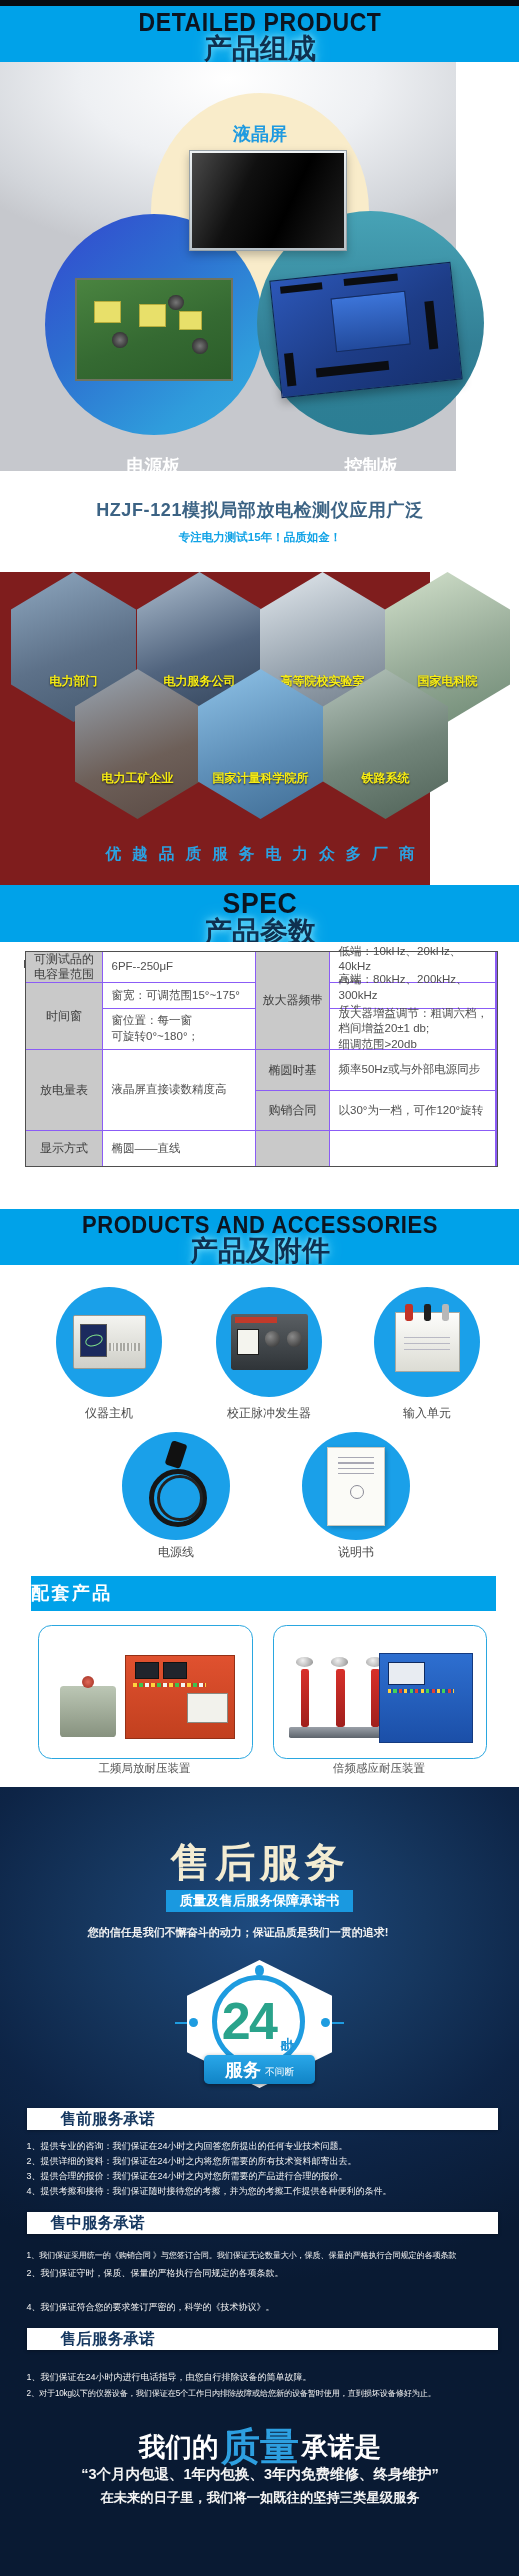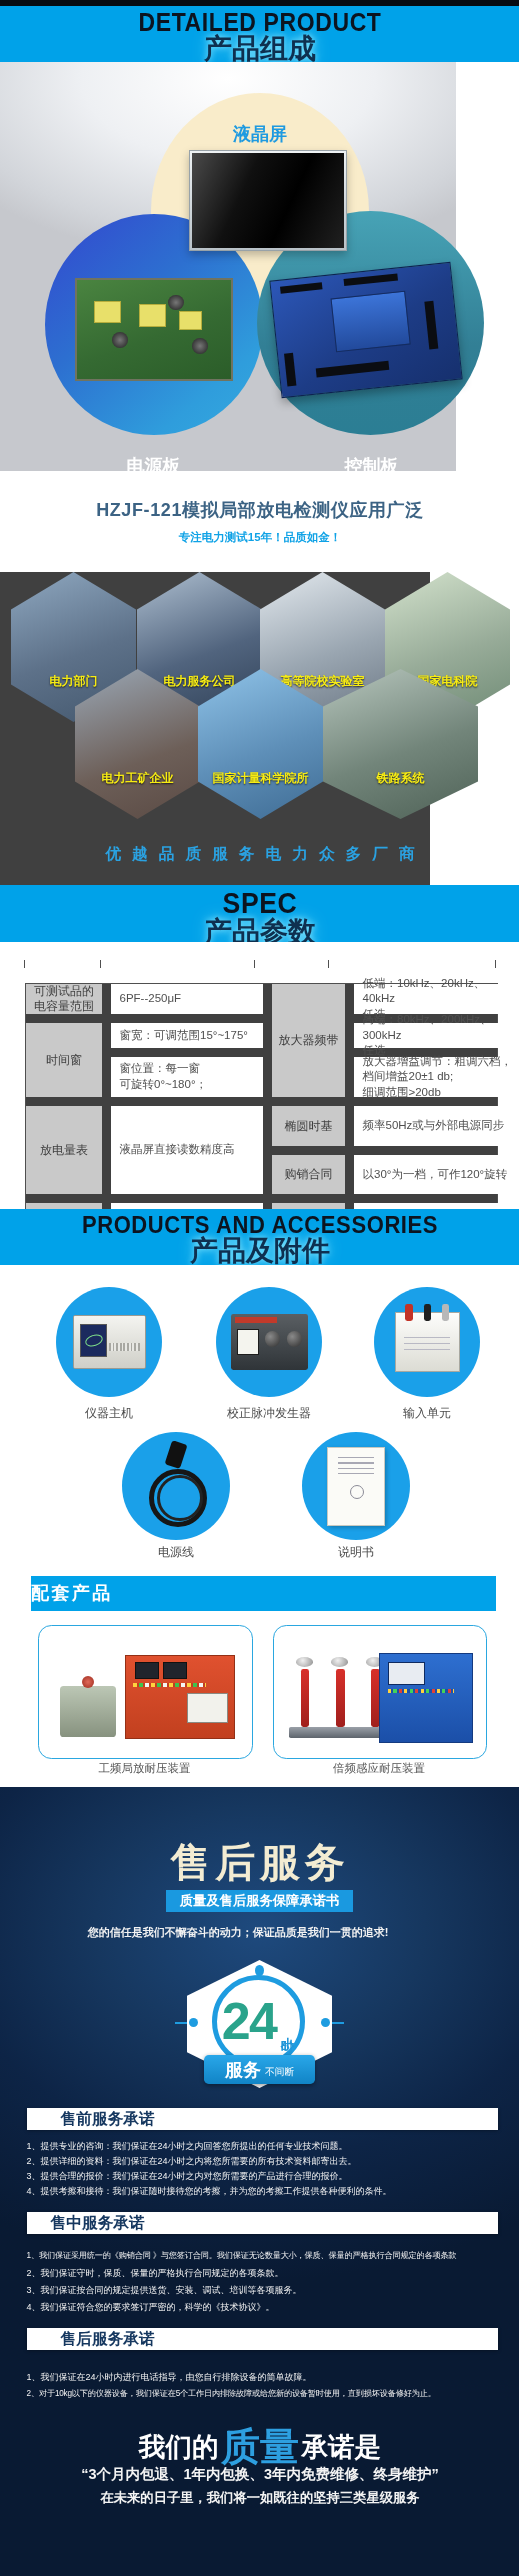--- a/index.html
+++ b/index.html
@@ -45,42 +45,42 @@
   .pcb-ctrl .module{position:absolute;left:58px;top:23px;width:73px;height:52px;background:linear-gradient(#3c74d8,#224a9c);border:1.2px solid #142c60;}
 
   
   .intro{left:0;top:471px;width:520px;height:101px;background:#fff;}
   .intro-title{position:absolute;left:0;width:520px;top:26.6px;text-align:center;
       font-size:18px;font-weight:bold;color:#3c6384;letter-spacing:0.6px;}
   .intro-sub{position:absolute;left:0;width:520px;top:59px;text-align:center;
       font-size:11.5px;font-weight:bold;color:#0fa2e6;}
 
   
-  .hexgrid{left:0;top:572px;width:430px;height:313px;background:#404040;}
+  .hexgrid{left:0;top:572px;width:430px;height:313px;background:#7f1d1d;}
   .hex{position:absolute;width:125px;height:150px;
        clip-path:polygon(50% 0%,100% 25%,100% 75%,50% 100%,0% 75%,0% 25%);}
   .hex-label{position:absolute;left:0;right:0;top:67%;text-align:center;color:#f7ec13;
        font-size:12px;font-weight:bold;text-shadow:0 0.6px 1.8px rgba(0,0,0,.75);}
   .hx1{background:linear-gradient(160deg,#8fa8c0 0%,#5d7189 55%,#44586e 100%);}
   .hx2{background:linear-gradient(160deg,#aebfd0 0%,#51647e 55%,#2e3f55 100%);}
   .hx3{background:linear-gradient(160deg,#e3e9ee 0%,#9aa6b1 55%,#6a7683 100%);}
   .hx4{background:linear-gradient(160deg,#d3e2cc 0%,#97ab98 55%,#6e8a74 100%);}
   .hx5{background:linear-gradient(160deg,#9aa7b5 0%,#6d5f58 60%,#5a4a44 100%);}
   .hx6{background:linear-gradient(160deg,#8fc3e8 0%,#5e8fb8 55%,#3f6c94 100%);}
   .hx7{background:linear-gradient(160deg,#b7c6bd 0%,#72857a 55%,#4f6257 100%);}
   .tagline{position:absolute;left:0;width:520px;top:272px;text-align:center;
        font-size:15.7px;font-weight:bold;color:#2aa2e2;letter-spacing:11px;text-indent:11px;}
 
   
   .spec{left:0;top:943px;width:520px;height:266px;background:#fff;}
   .stub{position:absolute;top:17px;width:1.2px;height:7.9px;background:#4f4f4f;}
-  .spec-table{position:absolute;left:25px;top:40px;width:471px;
+  .spec-table{position:absolute;left:25px;top:8px;width:471px;
       display:grid;grid-template-columns:76px 152px 73px 165px;
       grid-template-rows:30px 25px 40px 40px 39px 35px;
-      gap:9px;background:#404040;border:1.2px solid #4f4f4f;}
+      gap:1px;background:#8b5cf6;border:1.2px solid #4f4f4f;}
   .th{background:#c9c9c9;display:flex;align-items:center;justify-content:center;text-align:center;
       font-size:12px;color:#3f3f3f;padding:0 4.8px;white-space:pre-line;line-height:1.25;}
   .td{background:#ffffff;display:flex;align-items:center;font-size:11.5px;color:#4f4f4f;
       padding:2.4px 4.8px 2.4px 8.5px;white-space:pre-line;line-height:1.35;}
 
   
   .accessories{left:0;top:1265px;width:416px;height:306px;background:#fff;padding-left:31px;}
   .acc-ell{position:absolute;border-radius:50%;background:#1aa0e9;
       display:flex;align-items:center;justify-content:center;overflow:hidden;}
   .acc-label{position:absolute;text-align:center;font-size:12px;color:#4a4a4a;}
@@ -226,21 +226,21 @@
       </div>
     <div class="hex hx4" style="left:385px;top:0;">
       <div class="hex-label">国家电科院</div>
       </div>
     <div class="hex hx5" style="left:75px;top:97px;">
       <div class="hex-label">电力工矿企业</div>
       </div>
     <div class="hex hx6" style="left:198px;top:97px;">
       <div class="hex-label">国家计量科学院所</div>
       </div>
-    <div class="hex hx7" style="left:323px;top:97px;padding-left:30px;">
+    <div class="hex hx7" style="left:323px;top:97px;">
       <div class="hex-label">铁路系统</div>
       </div>
     <div class="tagline">优越品质服务电力众多厂商</div>
   </div>
 
   <div class="abs banner banner2">
     <div class="banner-en" style="font-size:26.6px;">SPEC</div>
     <div class="banner-zh">产品参数</div>
   </div>
 
@@ -383,21 +383,20 @@
 
     <div class="svc-bar bar1">售前服务承诺</div>
     <div class="svc-item" style="top:353px;">1、提供专业的咨询：我们保证在24小时之内回答您所提出的任何专业技术问题。</div>
     <div class="svc-item" style="top:368px;">2、提供详细的资料：我们保证在24小时之内将您所需要的所有技术资料邮寄出去。</div>
     <div class="svc-item" style="top:383px;">3、提供合理的报价：我们保证在24小时之内对您所需要的产品进行合理的报价。</div>
     <div class="svc-item" style="top:398px;">4、提供考擦和接待：我们保证随时接待您的考擦，并为您的考擦工作提供各种便利的条件。</div>
 
     <div class="svc-bar bar2">售中服务承诺</div>
     <div class="svc-item tight" style="top:463px;">1、我们保证采用统一的《购销合同 》与您签订合同。我们保证无论数量大小，保质、保量的严格执行合同规定的各项条款</div>
     <div class="svc-item" style="top:480px;">2、我们保证守时，保质、保量的严格执行合同规定的各项条款。</div>
-    <div class="svc-item" style="top:497px;">3、我们保证按合同的规定提供送货、安装、调试、培训等各项服务。</div>
     <div class="svc-item" style="top:514px;">4、我们保证符合您的要求签订严密的，科学的《技术协议》。</div>
 
     <div class="svc-bar bar3">售后服务承诺</div>
     <div class="svc-item" style="top:584px;">1、我们保证在24小时内进行电话指导，由您自行排除设备的简单故障。</div>
     <div class="svc-item tight" style="top:601px;">2、对于10kg以下的仪器设备，我们保证在5个工作日内排除故障或给您新的设备暂时使用，直到损坏设备修好为止。</div>
 
     <div class="q-title">
       <span class="q-prefix">我们的</span>
       <span class="q-highlight">质量</span>
       <span class="q-suffix">承诺是</span>

